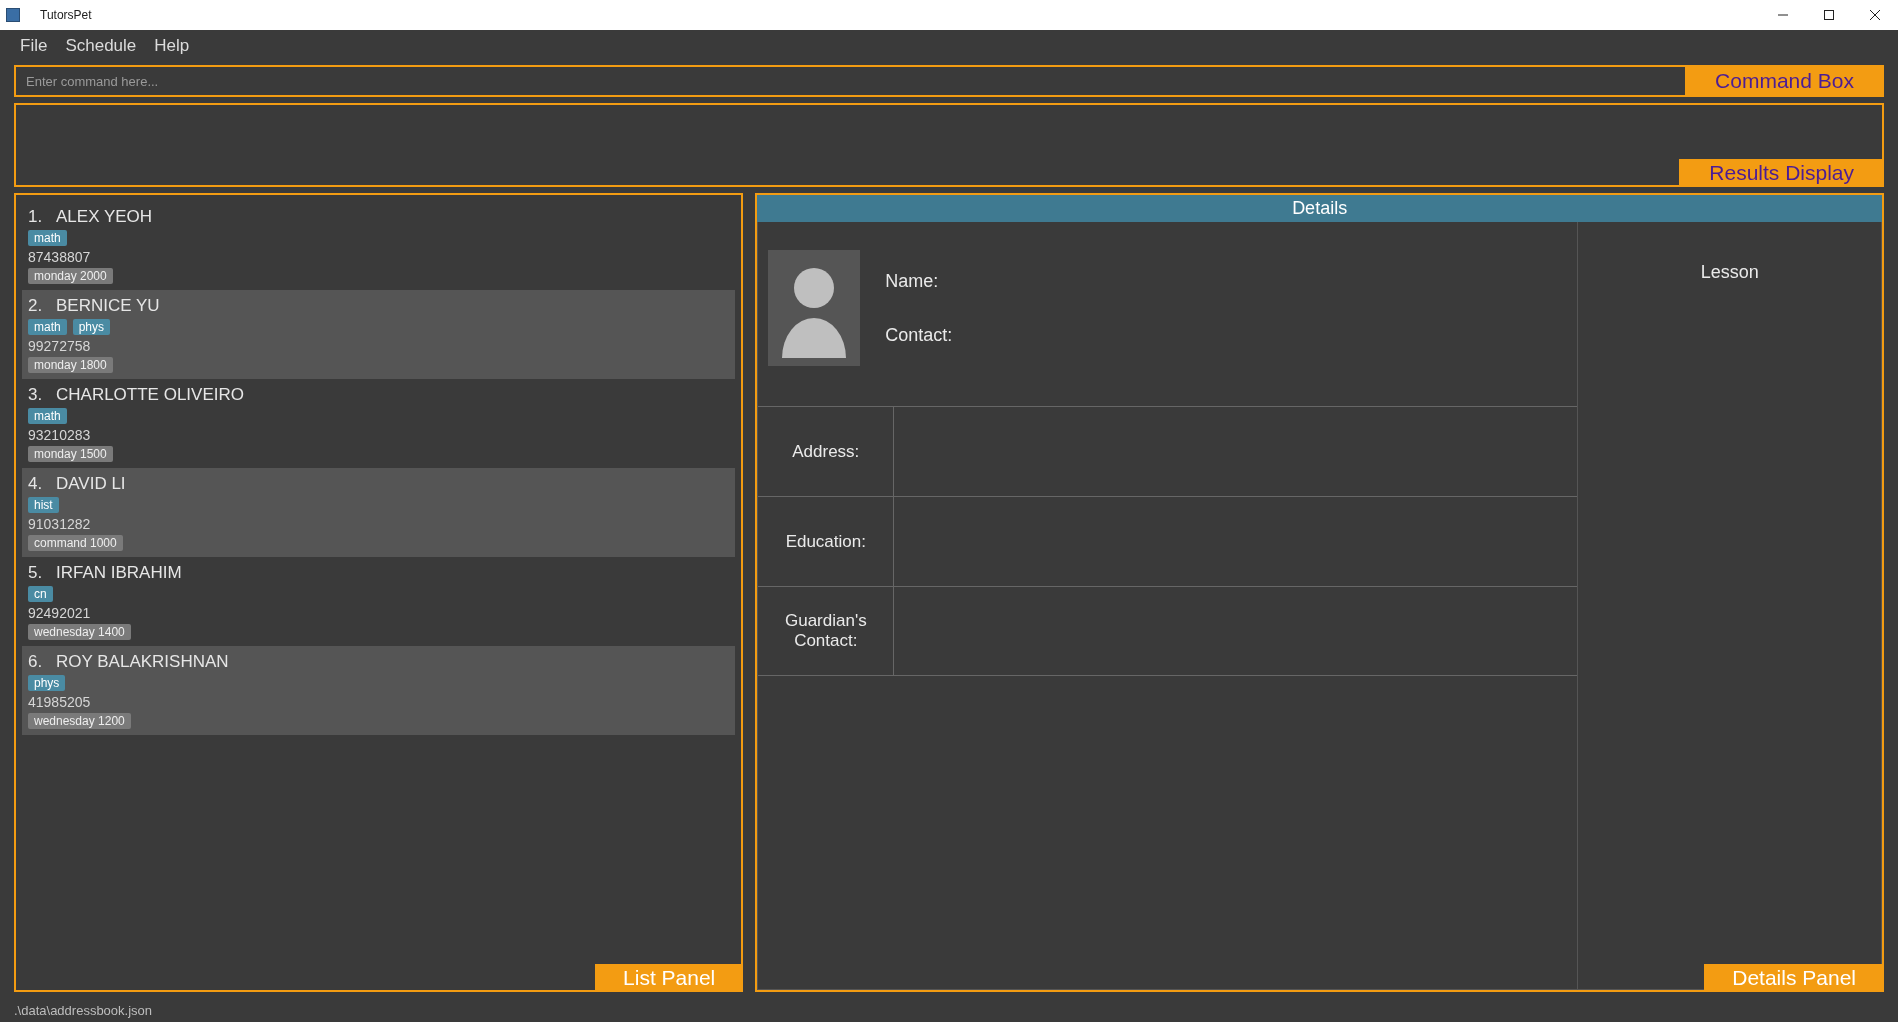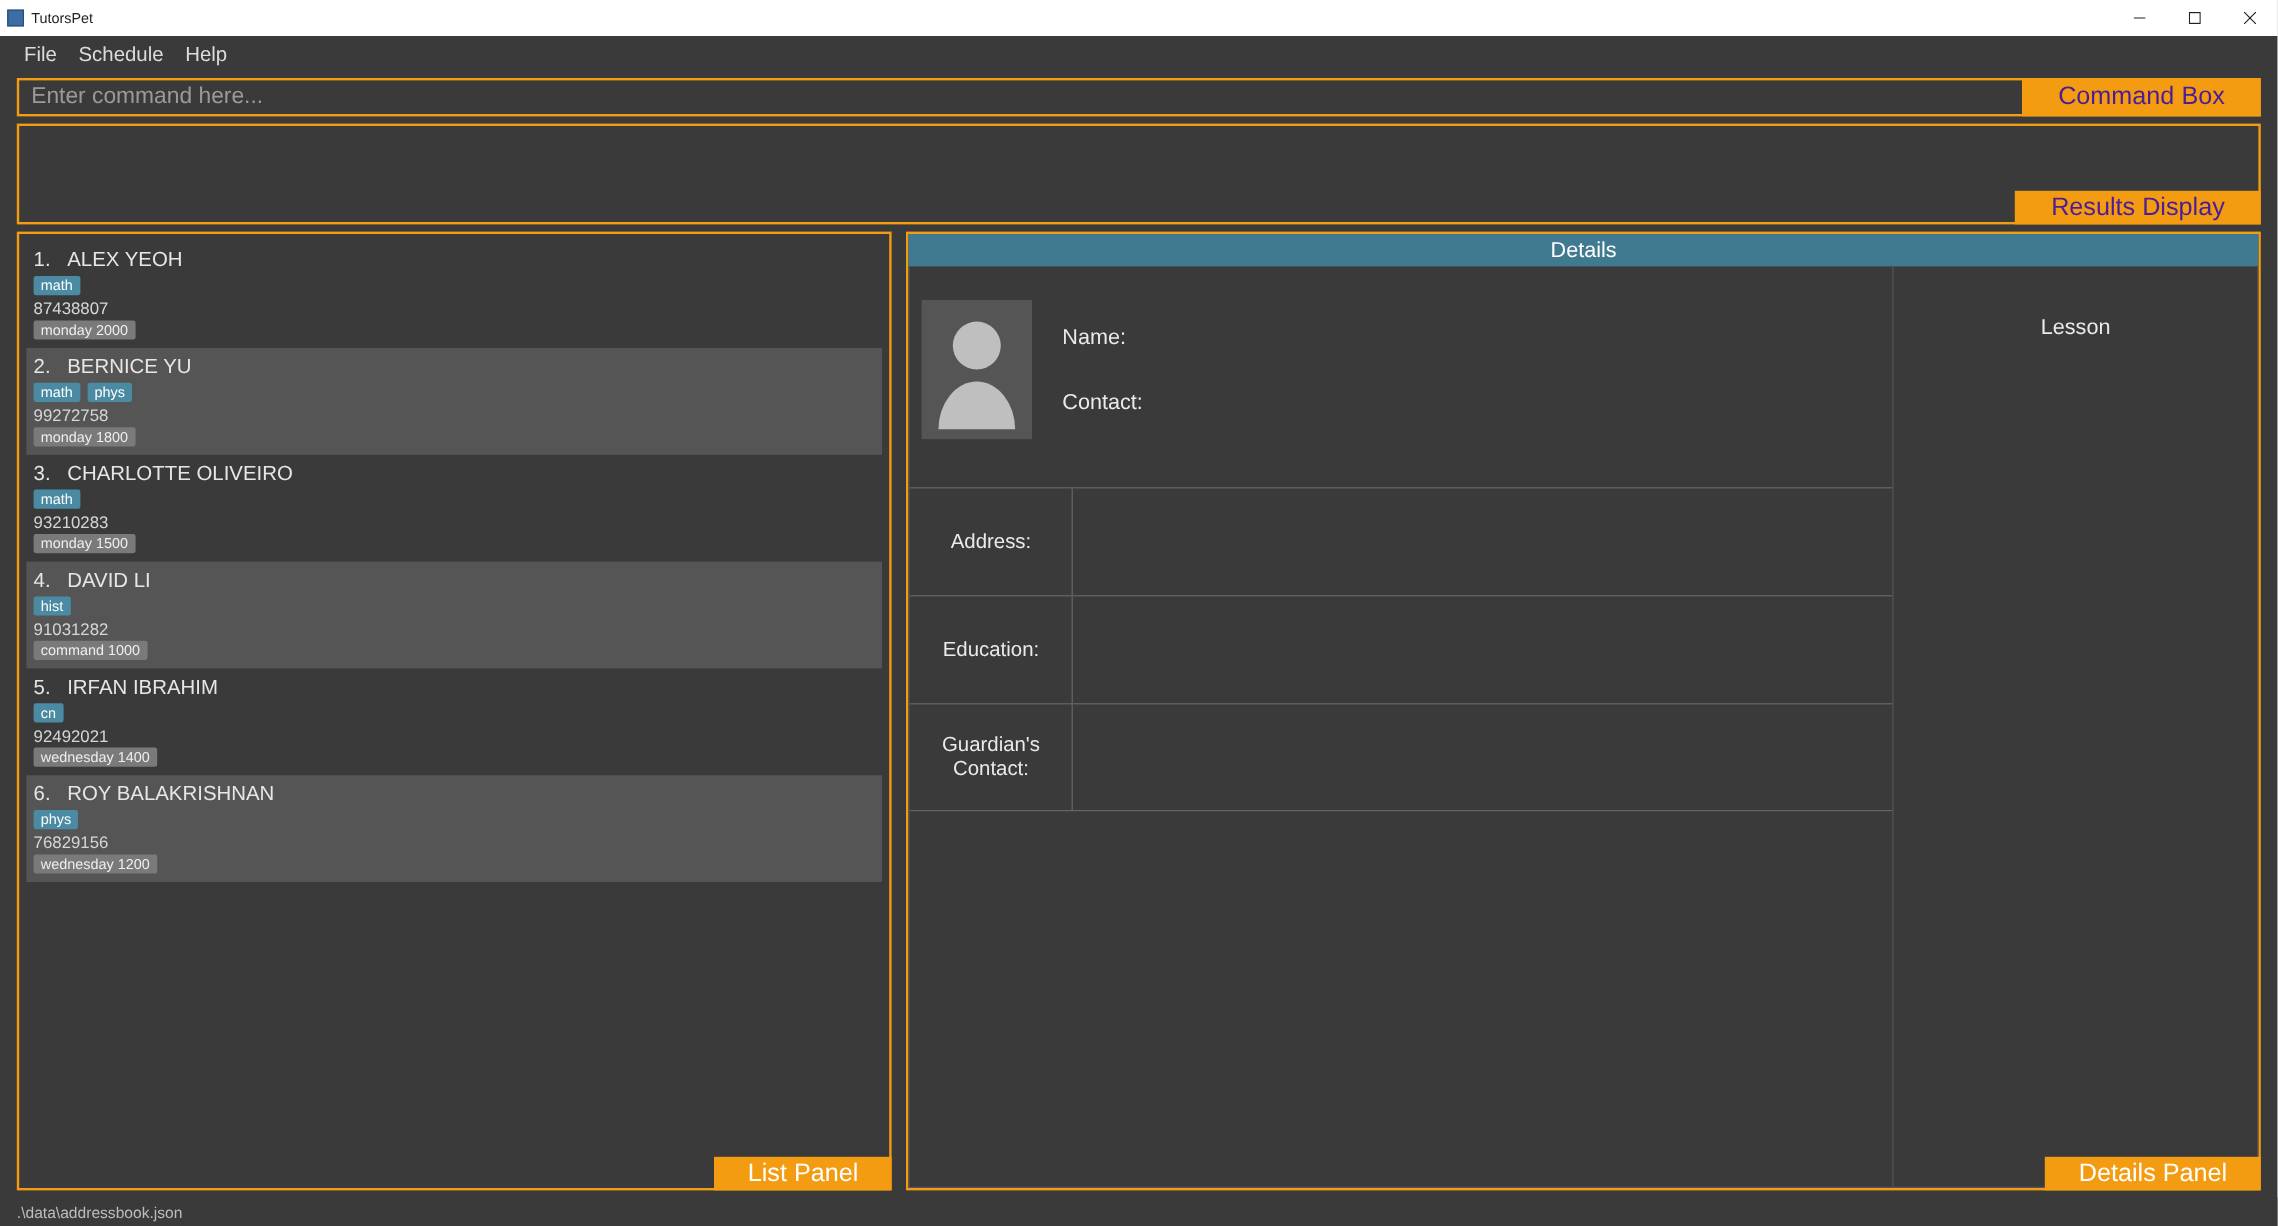--- a/index.html
+++ b/index.html
@@ -10,21 +10,21 @@
   .titlebar {
     height: 30px;
     background: #fff;
     display: flex;
     align-items: center;
     justify-content: space-between;
     padding: 0 0 0 6px;
     font-size: 12px;
     color: #222;
   }
-  .titlebar-left { display: flex; align-items: center; gap: 6px; }
+  .titlebar-left { display: flex; align-items: center; gap: 20px; }
   .app-icon {
     width: 14px; height: 14px;
     background: #3a6ea5;
     border: 1px solid #2a4d73;
   }
   .window-controls { display: flex; }
   .win-btn {
     width: 46px; height: 30px;
     display: flex; align-items: center; justify-content: center;
     font-size: 14px; color: #222;
@@ -60,21 +60,21 @@
     display: flex;
     align-items: stretch;
     position: relative;
   }
   .command-input {
     flex: 1;
     background: transparent;
     border: none;
     outline: none;
     color: #ccc;
-    font-size: 19px;
+    font-size: 13px;
     padding: 0 10px;
   }
   .command-input::placeholder { color: #9a9a9a; font-style: normal; }
   .overlay-label {
     position: absolute;
     right: -2px;
     background: #f39c12;
     color: #4c1d95;
     font-size: 21px;
     padding: 2px 30px;
@@ -316,21 +316,21 @@
               <span class="li-index">5.</span>
               <span>IRFAN IBRAHIM</span>
             </div><div class="tag-row">
               <span class="tag tag-subj">cn</span>
             </div><div class="li-phone">92492021</div><span class="tag-sched">wednesday 1400</span></div>
           <div class="list-item alt"><div class="li-head">
               <span class="li-index">6.</span>
               <span>ROY BALAKRISHNAN</span>
             </div><div class="tag-row">
               <span class="tag tag-subj">phys</span>
-            </div><div class="li-phone">76829156</div><span class="tag-sched">wednesday 1200</span></div>
+            </div><div class="li-phone">41985205</div><span class="tag-sched">wednesday 1200</span></div>
         </div>
       <div class="panel-label">List Panel</div>
     </div>
 
     <div class="panel details-panel">
       <div class="details-header">Details</div>
       <div class="details-body">
         <div class="details-left">
           <div class="top-info">
             <div class="avatar">

